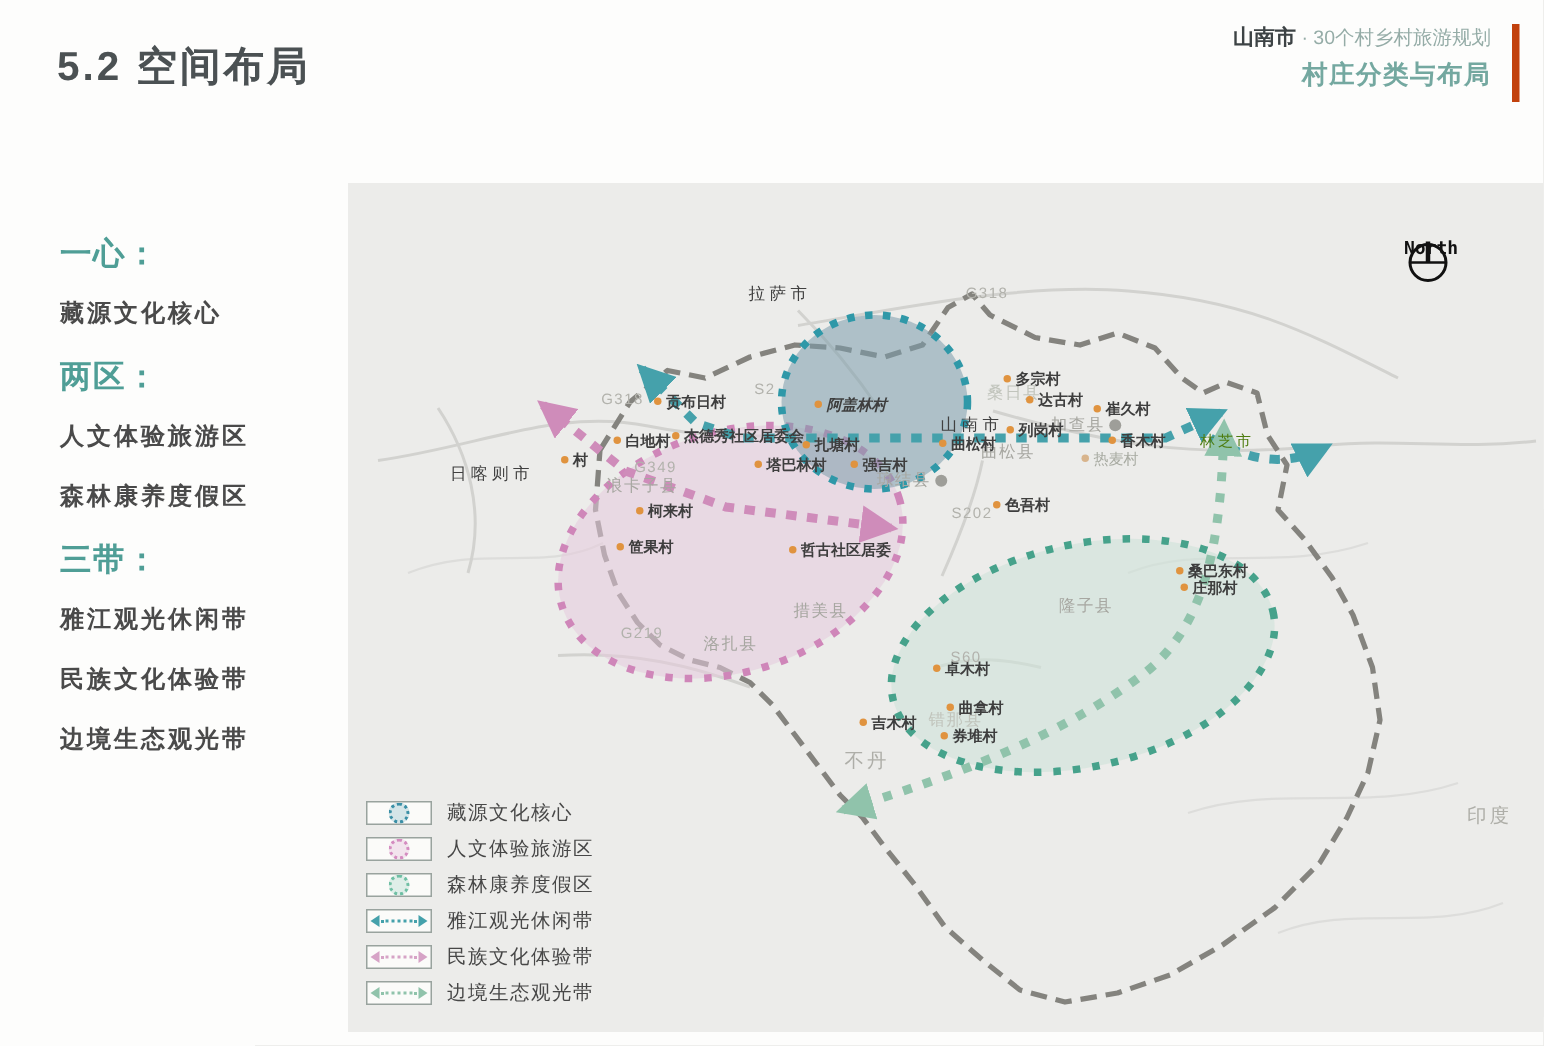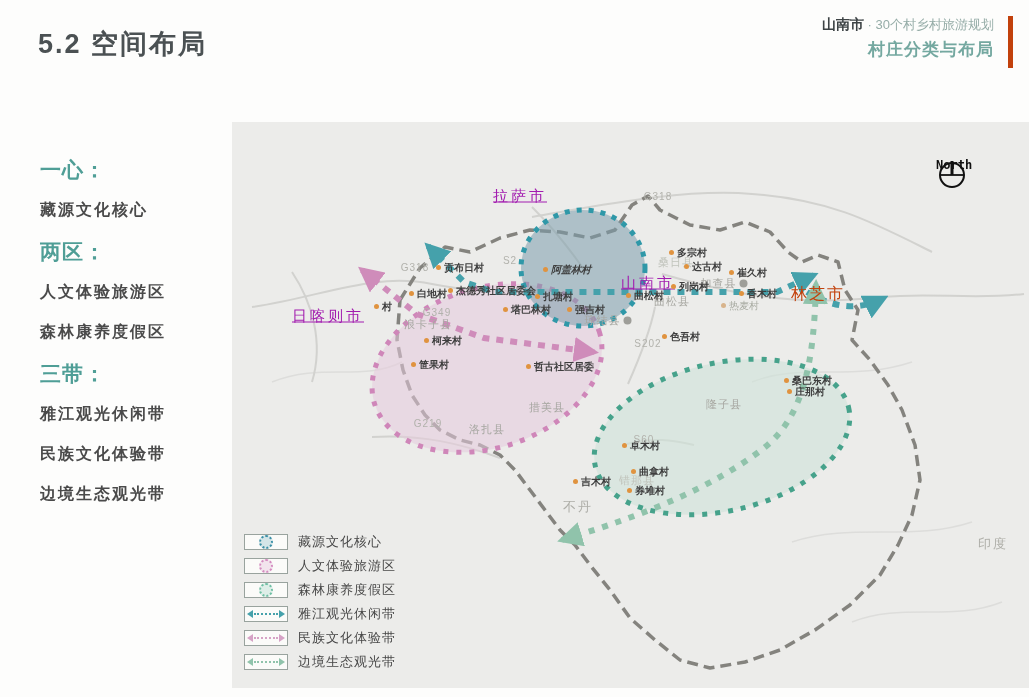--- a/index.html
+++ b/index.html
@@ -23,22 +23,22 @@
   .s-label{width:78px;font-size:21px;font-weight:bold;color:var(--c-accent);
            letter-spacing:1px;line-height:40px;}
   .s-items{padding-top:0;}
   .s-item{font-size:16px;font-weight:bold;color:#4a4a4a;line-height:40px;letter-spacing:2px;}
   
   .map{position:absolute;left:232px;top:122px;width:797px;height:566px;
        background:var(--c-map_bg);}
   .map svg{position:absolute;left:0;top:0;}
   .map-labels{position:absolute;left:0;top:0;width:100%;height:100%;}
   .ml{position:absolute;transform:translate(-50%,-50%);white-space:nowrap;}
-  .ml.city{font-size:15px;color:#a21caf;letter-spacing:3px;text-decoration:underline;}
-  .ml.city2{font-size:16px;color:#c2410c;letter-spacing:2px;}
+  .ml.city{font-size:11px;color:#404040;letter-spacing:3px;}
+  .ml.city2{font-size:10px;color:#4d7c0f;letter-spacing:2px;}
   .ml.region{font-size:13px;color:#aeaea8;letter-spacing:2px;}
   .ml.county{font-size:11px;color:#a7a7a1;letter-spacing:1px;}
   .ml.county-dot{font-size:11px;color:#a7a7a1;letter-spacing:1px;}
   .ml.county-dot::after{content:'';display:inline-block;width:8px;height:8px;border-radius:50%;
       background:#9e9e99;margin-left:3px;vertical-align:-1px;}
   .ml.county-faded{font-size:11px;color:#c1c4bc;letter-spacing:1px;}
   .ml.village{font-size:10px;font-weight:bold;color:#3e3e3e;}
   .ml.village::before{content:'';display:inline-block;width:5px;height:5px;border-radius:50%;
       background:var(--c-village_dot);margin-right:3px;vertical-align:1px;}
   .ml.village-faded{font-size:10px;color:#a8aba2;}

